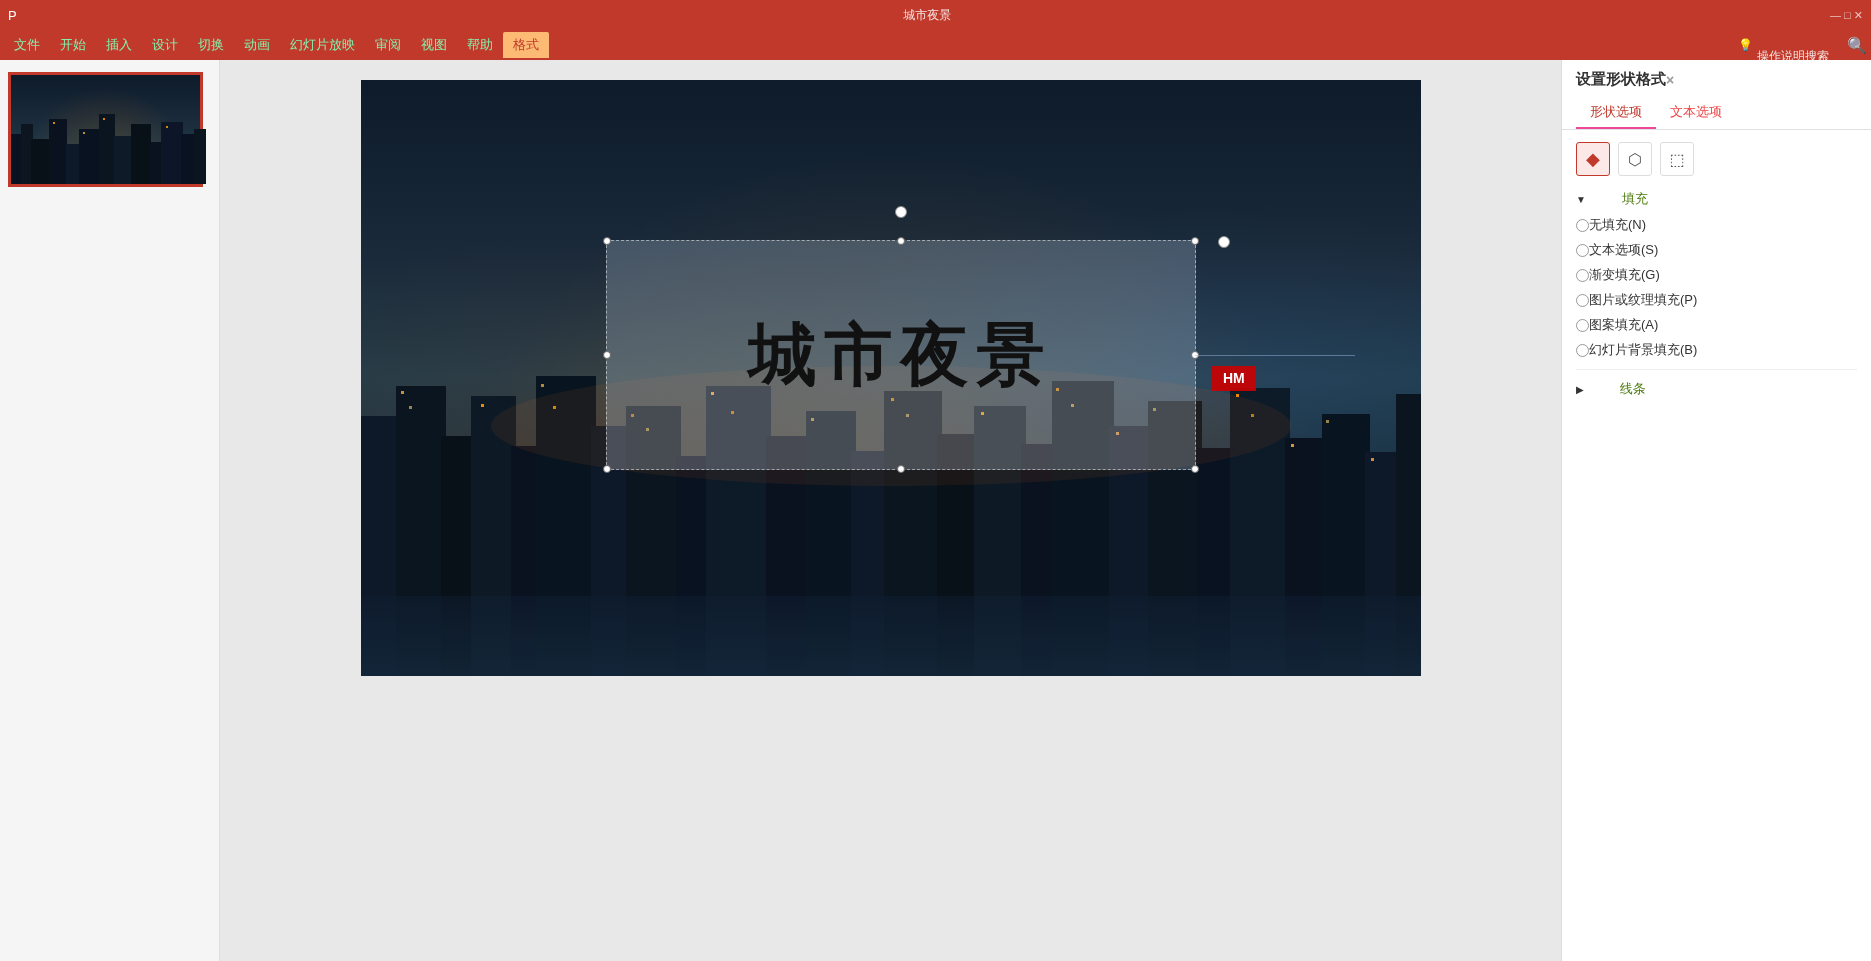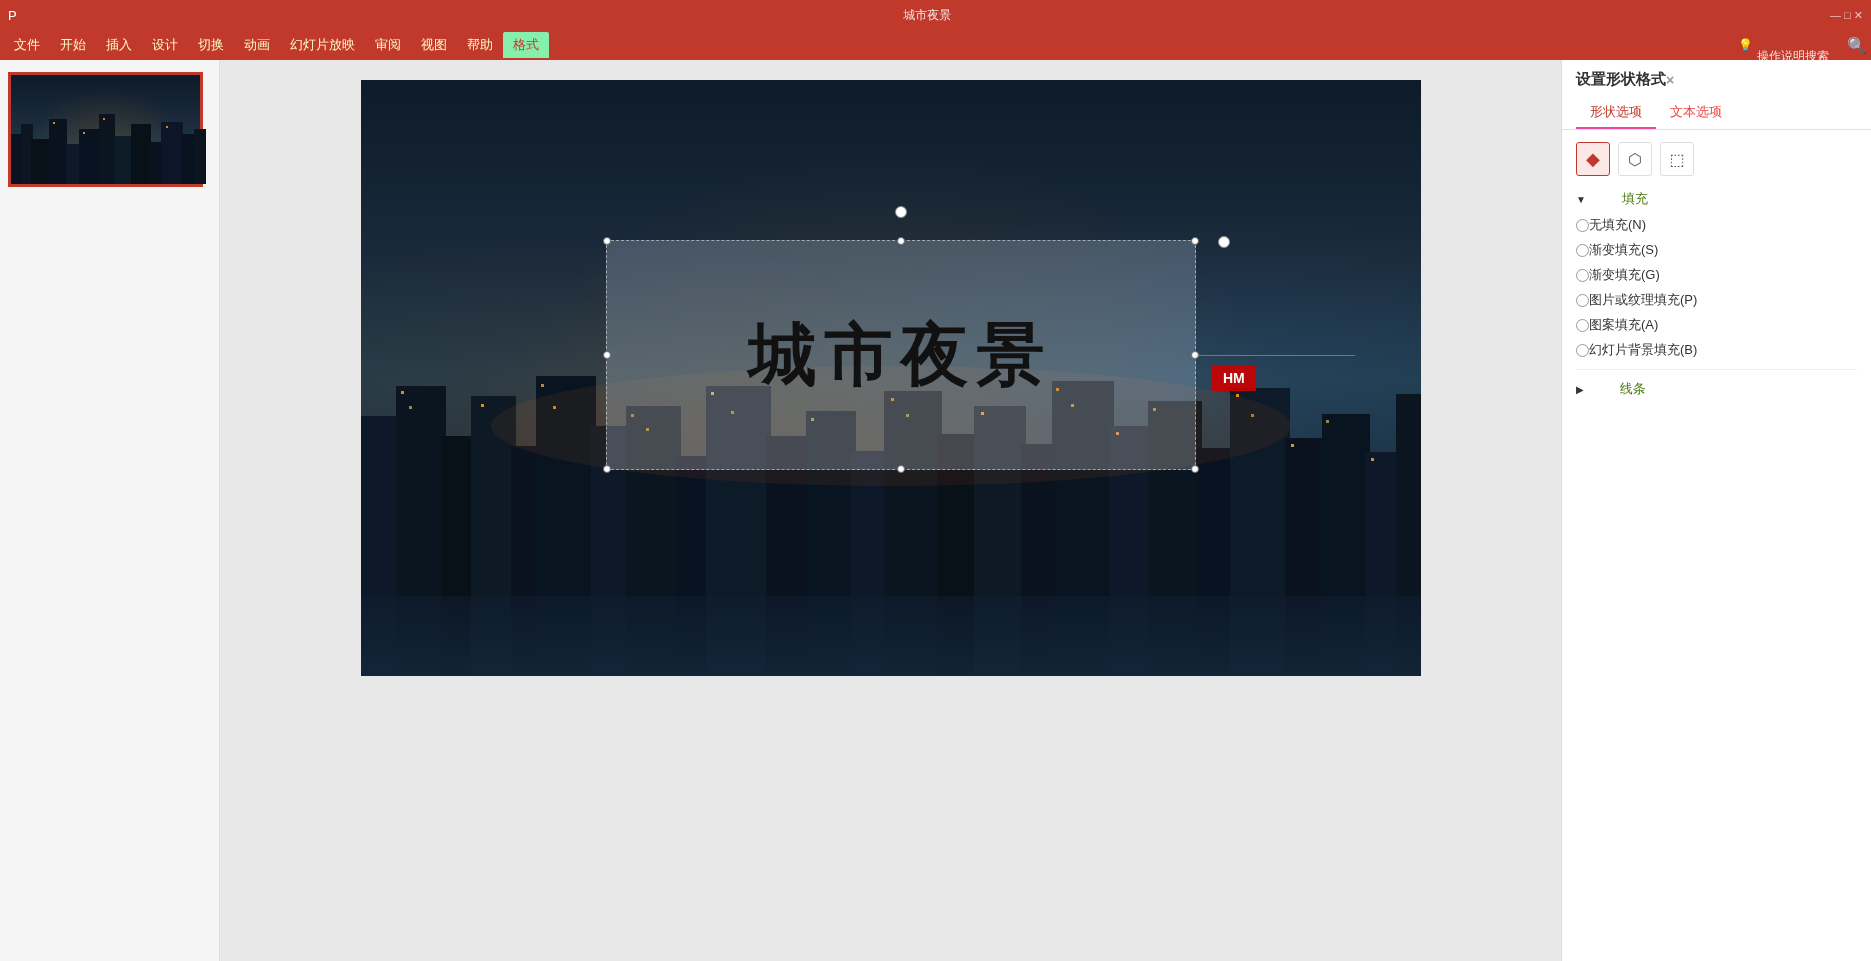--- a/index.html
+++ b/index.html
@@ -2,22 +2,22 @@
 <html><head>
   <meta charset="utf-8">
   <style>
     * { box-sizing: border-box; margin: 0; padding: 0; }
     body { font-family: 'Microsoft YaHei', 'SimHei', sans-serif; background: #f0f0f0; overflow: hidden; width: 1871px; height: 961px; }
 
     
     .ribbon { background: #c0392b; width: 100%; }
     .title-bar { background: #c0392b; height: 30px; display: flex; align-items: center; padding: 0 8px; color: white; font-size: 12px; }
     .menu-bar { background: #c0392b; height: 30px; display: flex; align-items: center; padding: 0 4px; color: white; font-size: 13px; }
-    .menu-item { padding: 4px 10px; cursor: pointer; color: #fef9c3; font-size: 13px; }
-    .menu-item.active { background: #86efac; color: #c0392b; border-radius: 2px 2px 0 0; }
+    .menu-item { padding: 4px 10px; cursor: pointer; color: #86efac; font-size: 13px; }
+    .menu-item.active { background: #fdba74; color: #c0392b; border-radius: 2px 2px 0 0; }
     .menu-bar-spacer { flex: 1; }
     .search-area { display: flex; align-items: center; color: white; font-size: 12px; margin-right: 8px; }
     .search-icon-area { margin-right: 4px; }
 
     
     .main-layout { display: flex; height: calc(961px - 60px); }
 
     
     .slide-panel { width: 220px; background: #f5f5f5; border-right: 1px solid #ddd; padding: 8px; overflow-y: auto; }
     .slide-thumbnail { border: 3px solid #c0392b; background: #1a1a2e; position: relative; cursor: pointer; width: 195px; height: 115px; display: flex; align-items: center; justify-content: center; }
@@ -272,21 +272,21 @@
         <span class="section-title">填充</span>
       </div>
 
       <div>
         <div class="radio-option">
           <div class="radio-circle"></div>
           <span>无填充(N)</span>
         </div>
         <div class="radio-option">
           <div class="radio-circle"></div>
-          <span>渐变填充(S)</span>
+          <span>文本选项(S)</span>
         </div>
         <div class="radio-option">
           <div class="radio-circle"></div>
           <span>渐变填充(G)</span>
         </div>
         <div class="radio-option">
           <div class="radio-circle"></div>
           <span>图片或纹理填充(P)</span>
         </div>
         <div class="radio-option">

